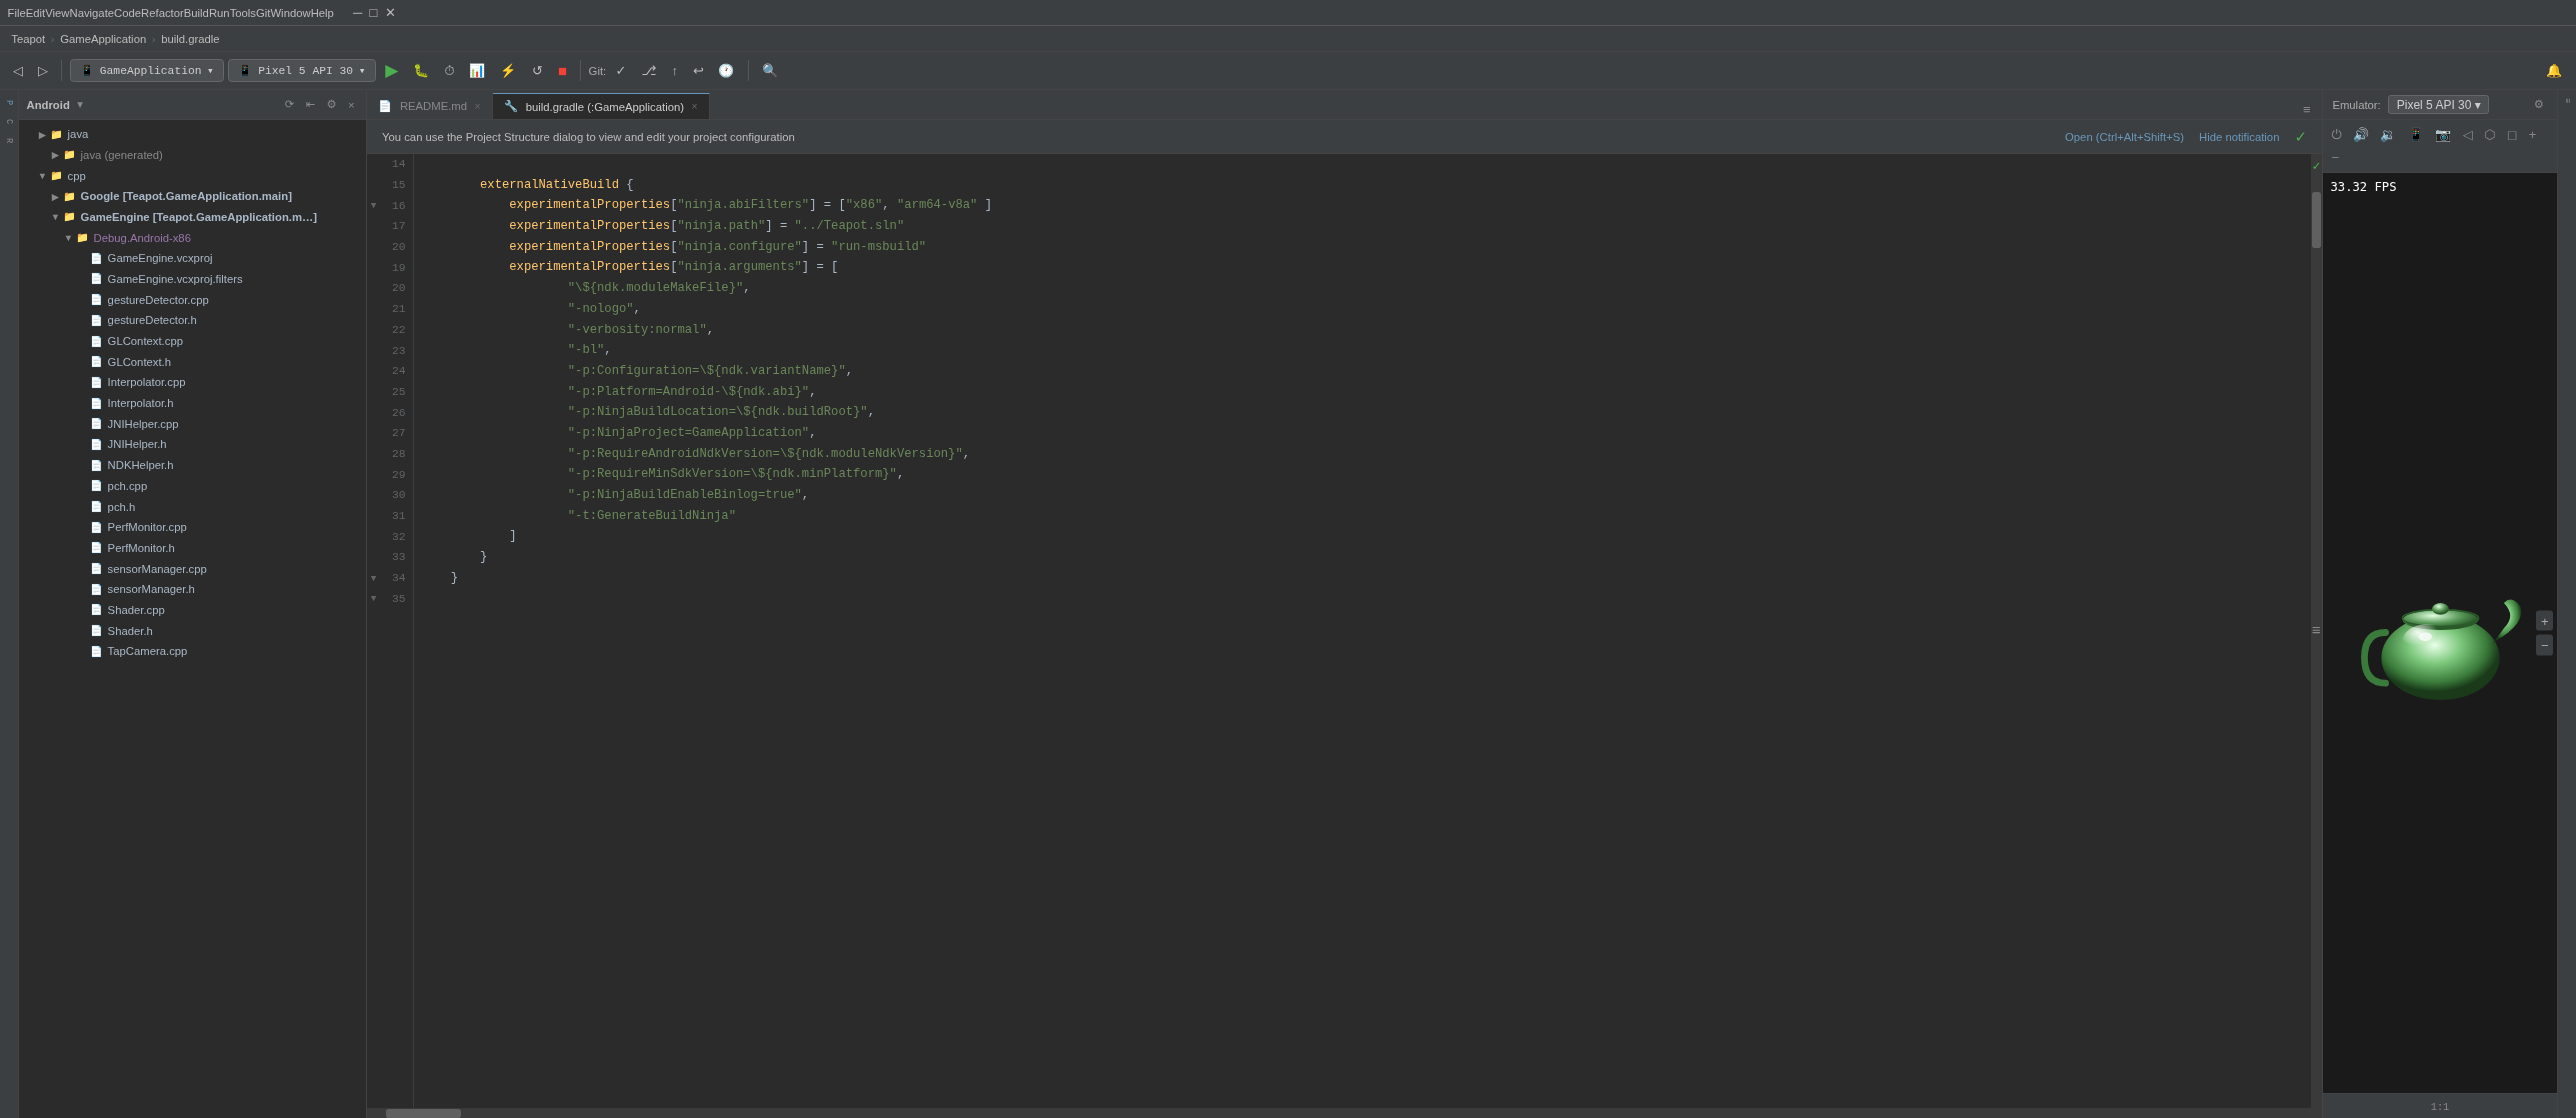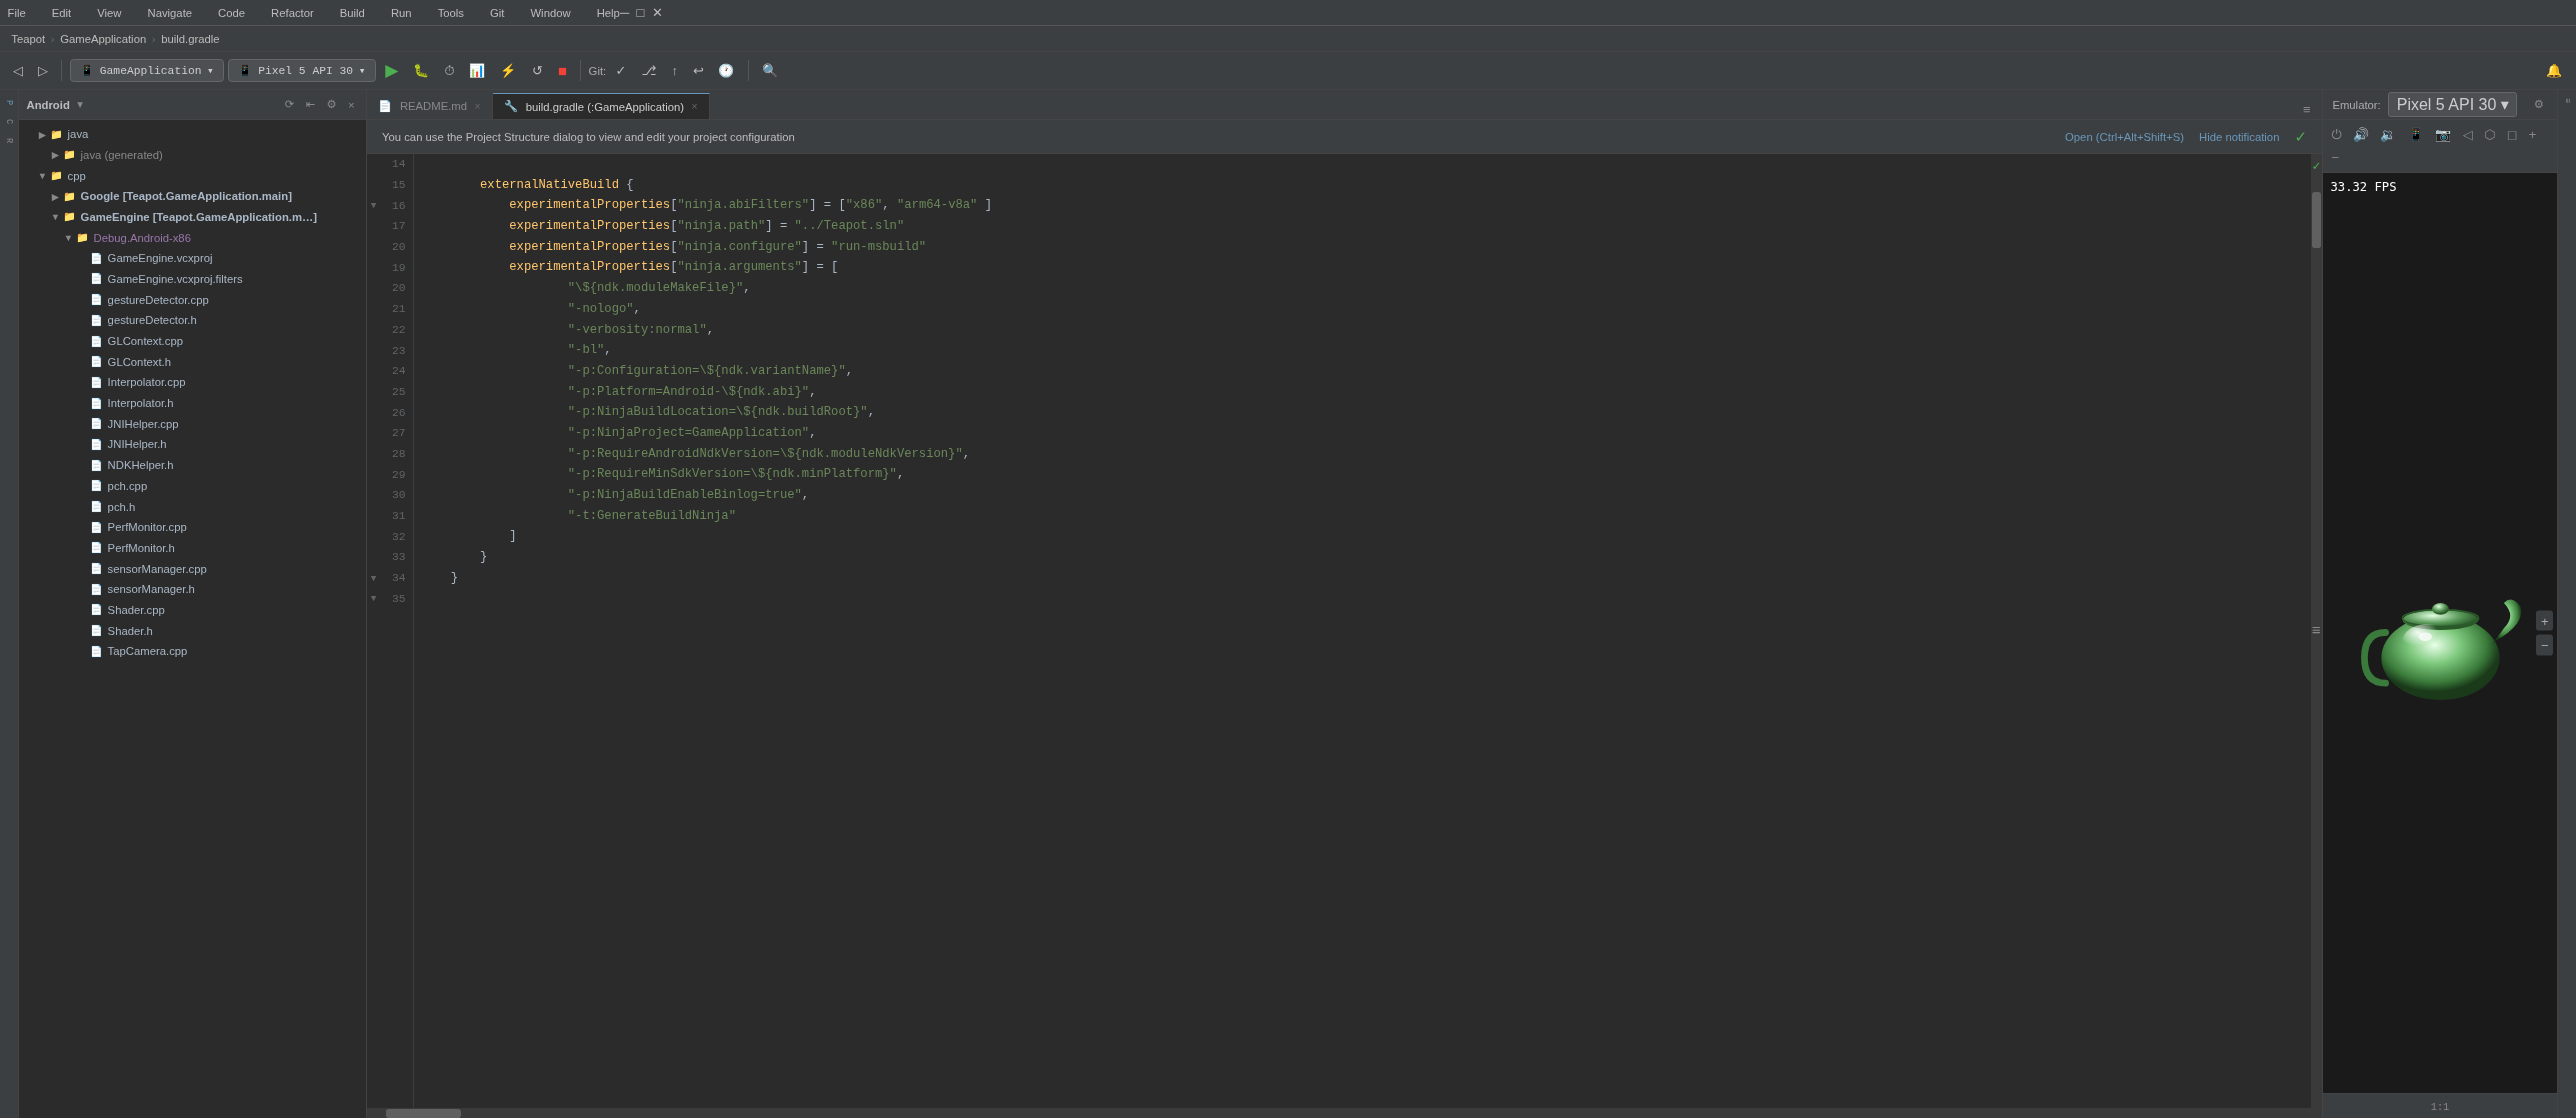--- a/index.html
+++ b/index.html
@@ -23,21 +23,22 @@
       align-items: center;
       padding: 0 7.5px;
       font-family: Arial, sans-serif;
       font-size: 11.3px;
       color: #bbbbbb;
       border-bottom: 0.9px solid #555;
       flex-shrink: 0;
     }
     .title-bar .app-menus {
       display: flex;
-      gap: 26px;
+      gap: 0;
+      margin-right: 19px;
     }
     .title-bar .app-menus span {
       cursor: pointer;
     }
     .title-bar-title {
       flex: 1;
       text-align: center;
       font-size: 10.3px;
       color: #888;
     }
@@ -374,21 +375,21 @@
       font-size: 11.3px;
       color: #aaa;
       gap: 7.5px;
     }
     .emulator-device-label {
       background: #4c5052;
       border: 0.9px solid #666;
       color: #ccc;
       padding: 1.9px 7.5px;
       border-radius: 2.8px;
-      font-size: 16px;
+      font-size: 12px;
       cursor: pointer;
     }
     .emulator-controls {
       display: flex;
       flex-wrap: wrap;
       padding: 3.8px;
       gap: 1.9px;
       background: #3c3f41;
       border-bottom: 0.9px solid #444;
     }

